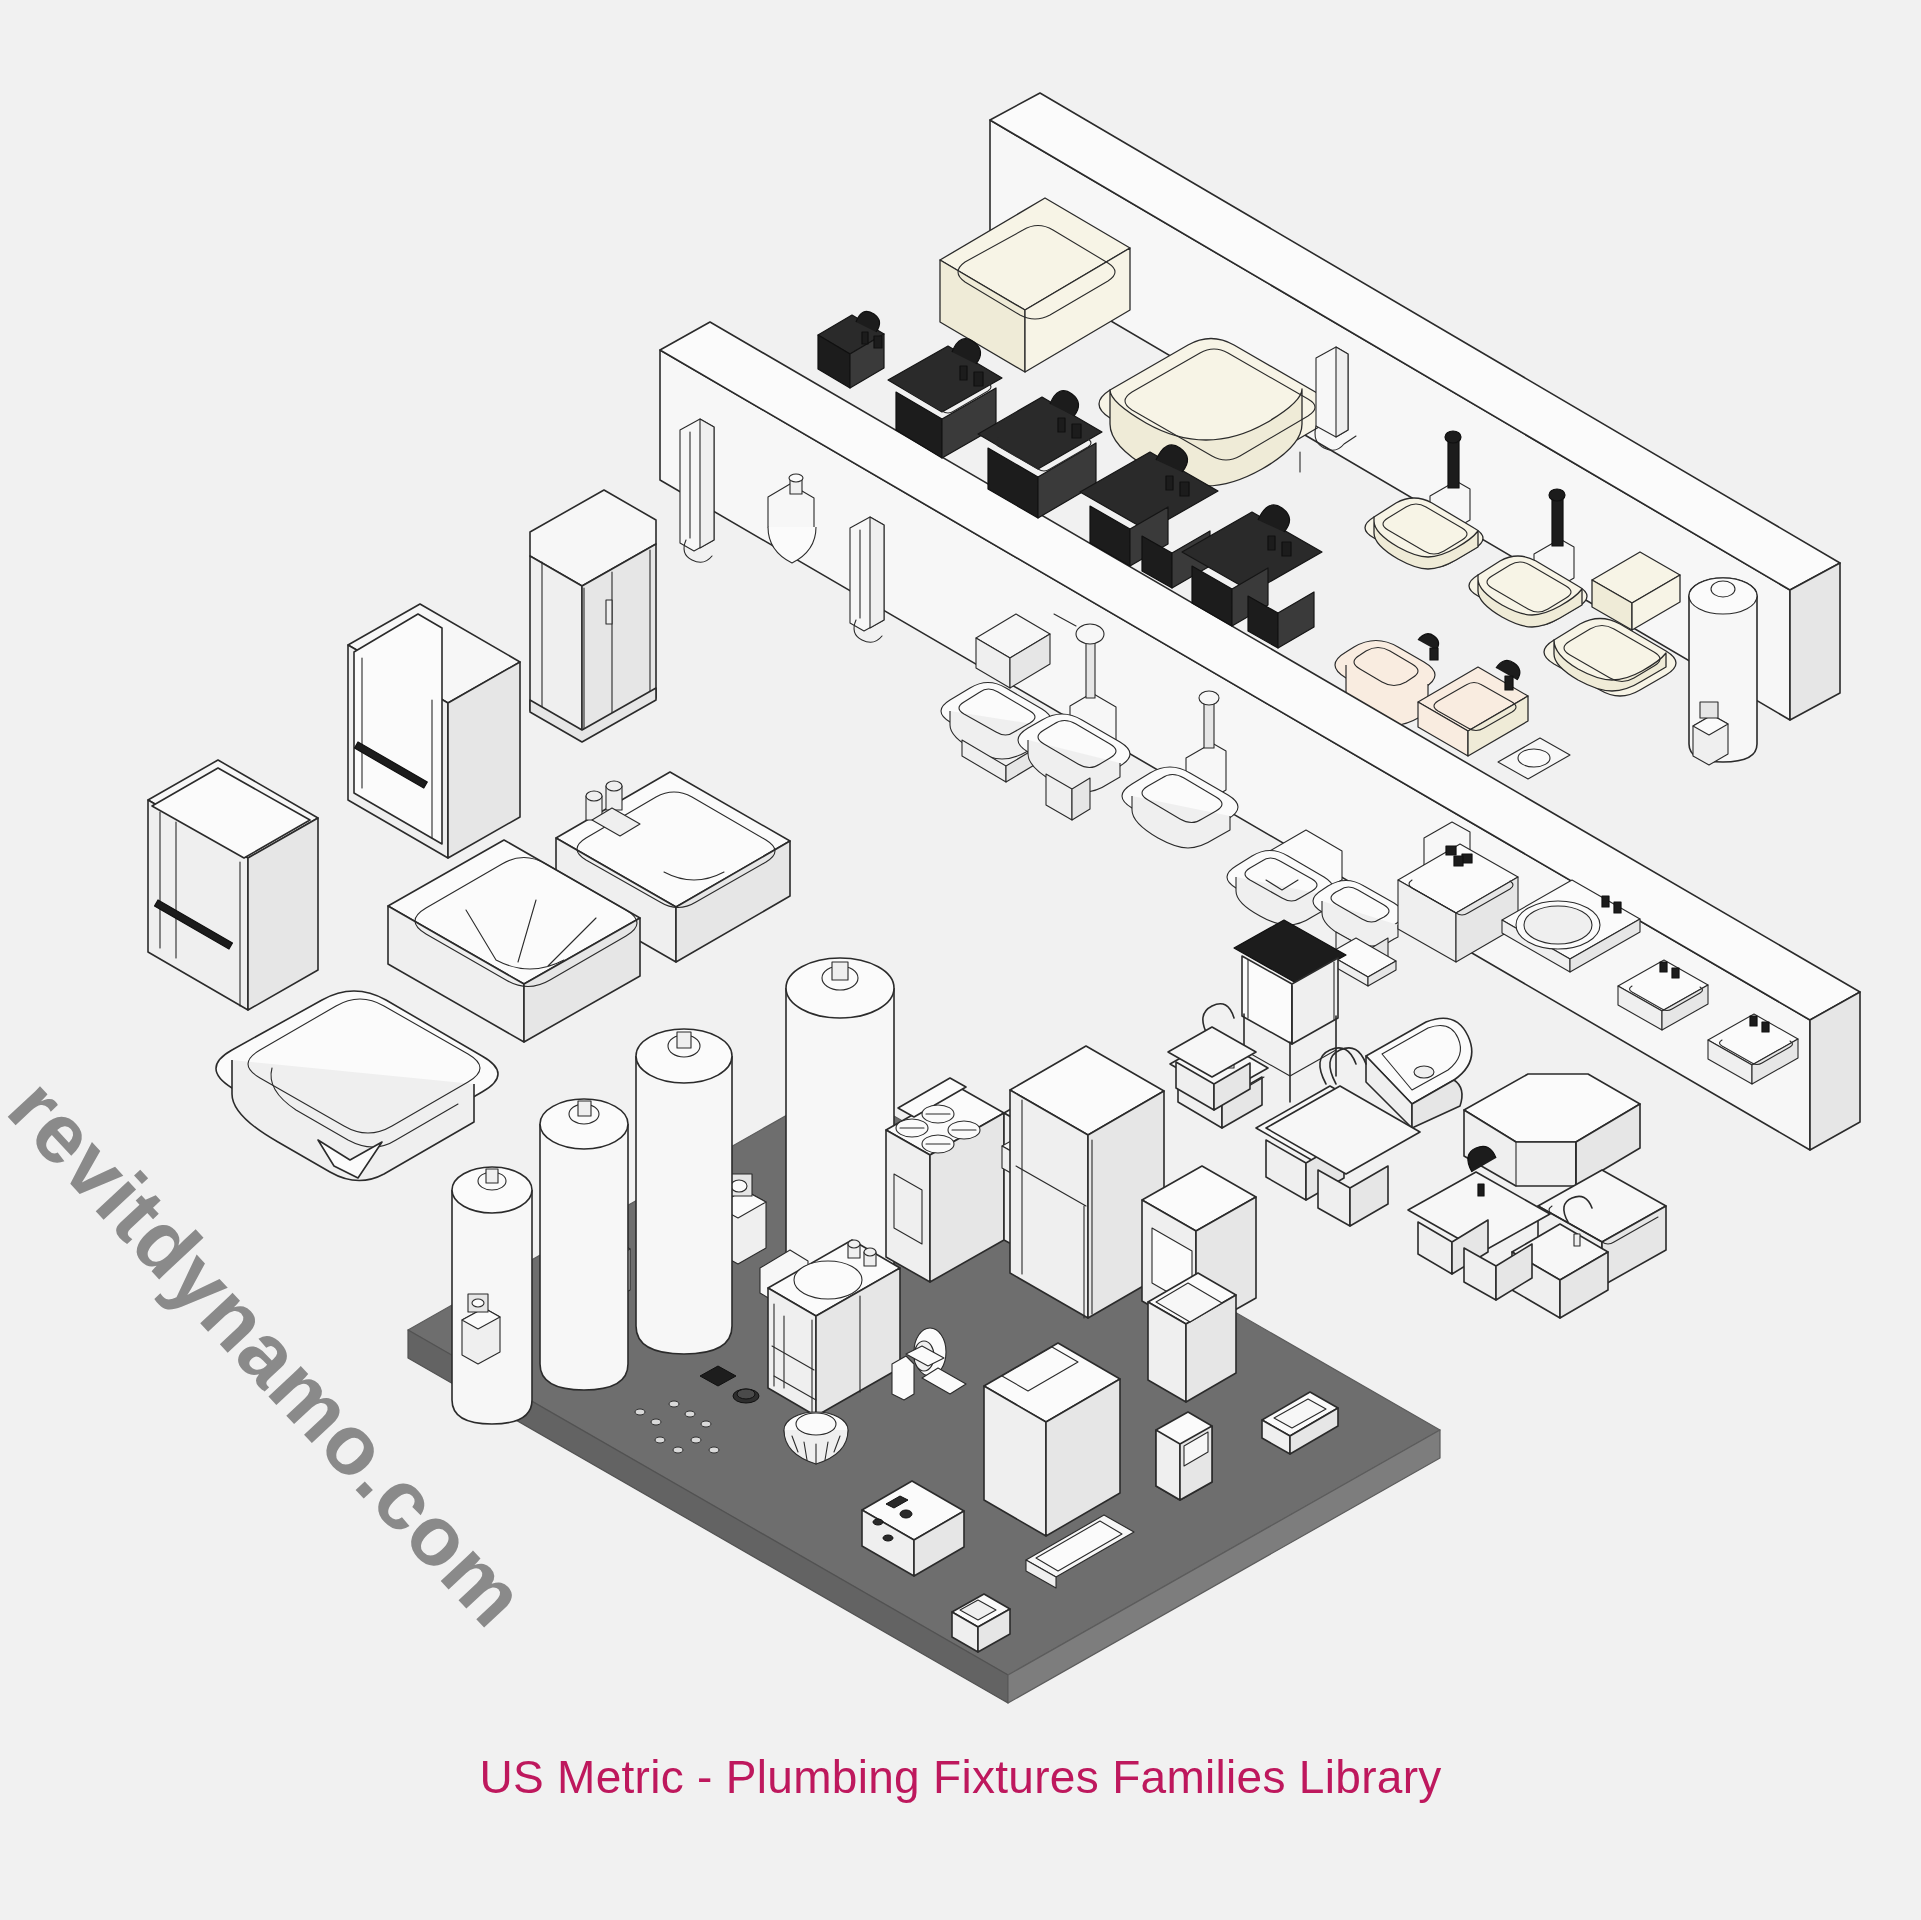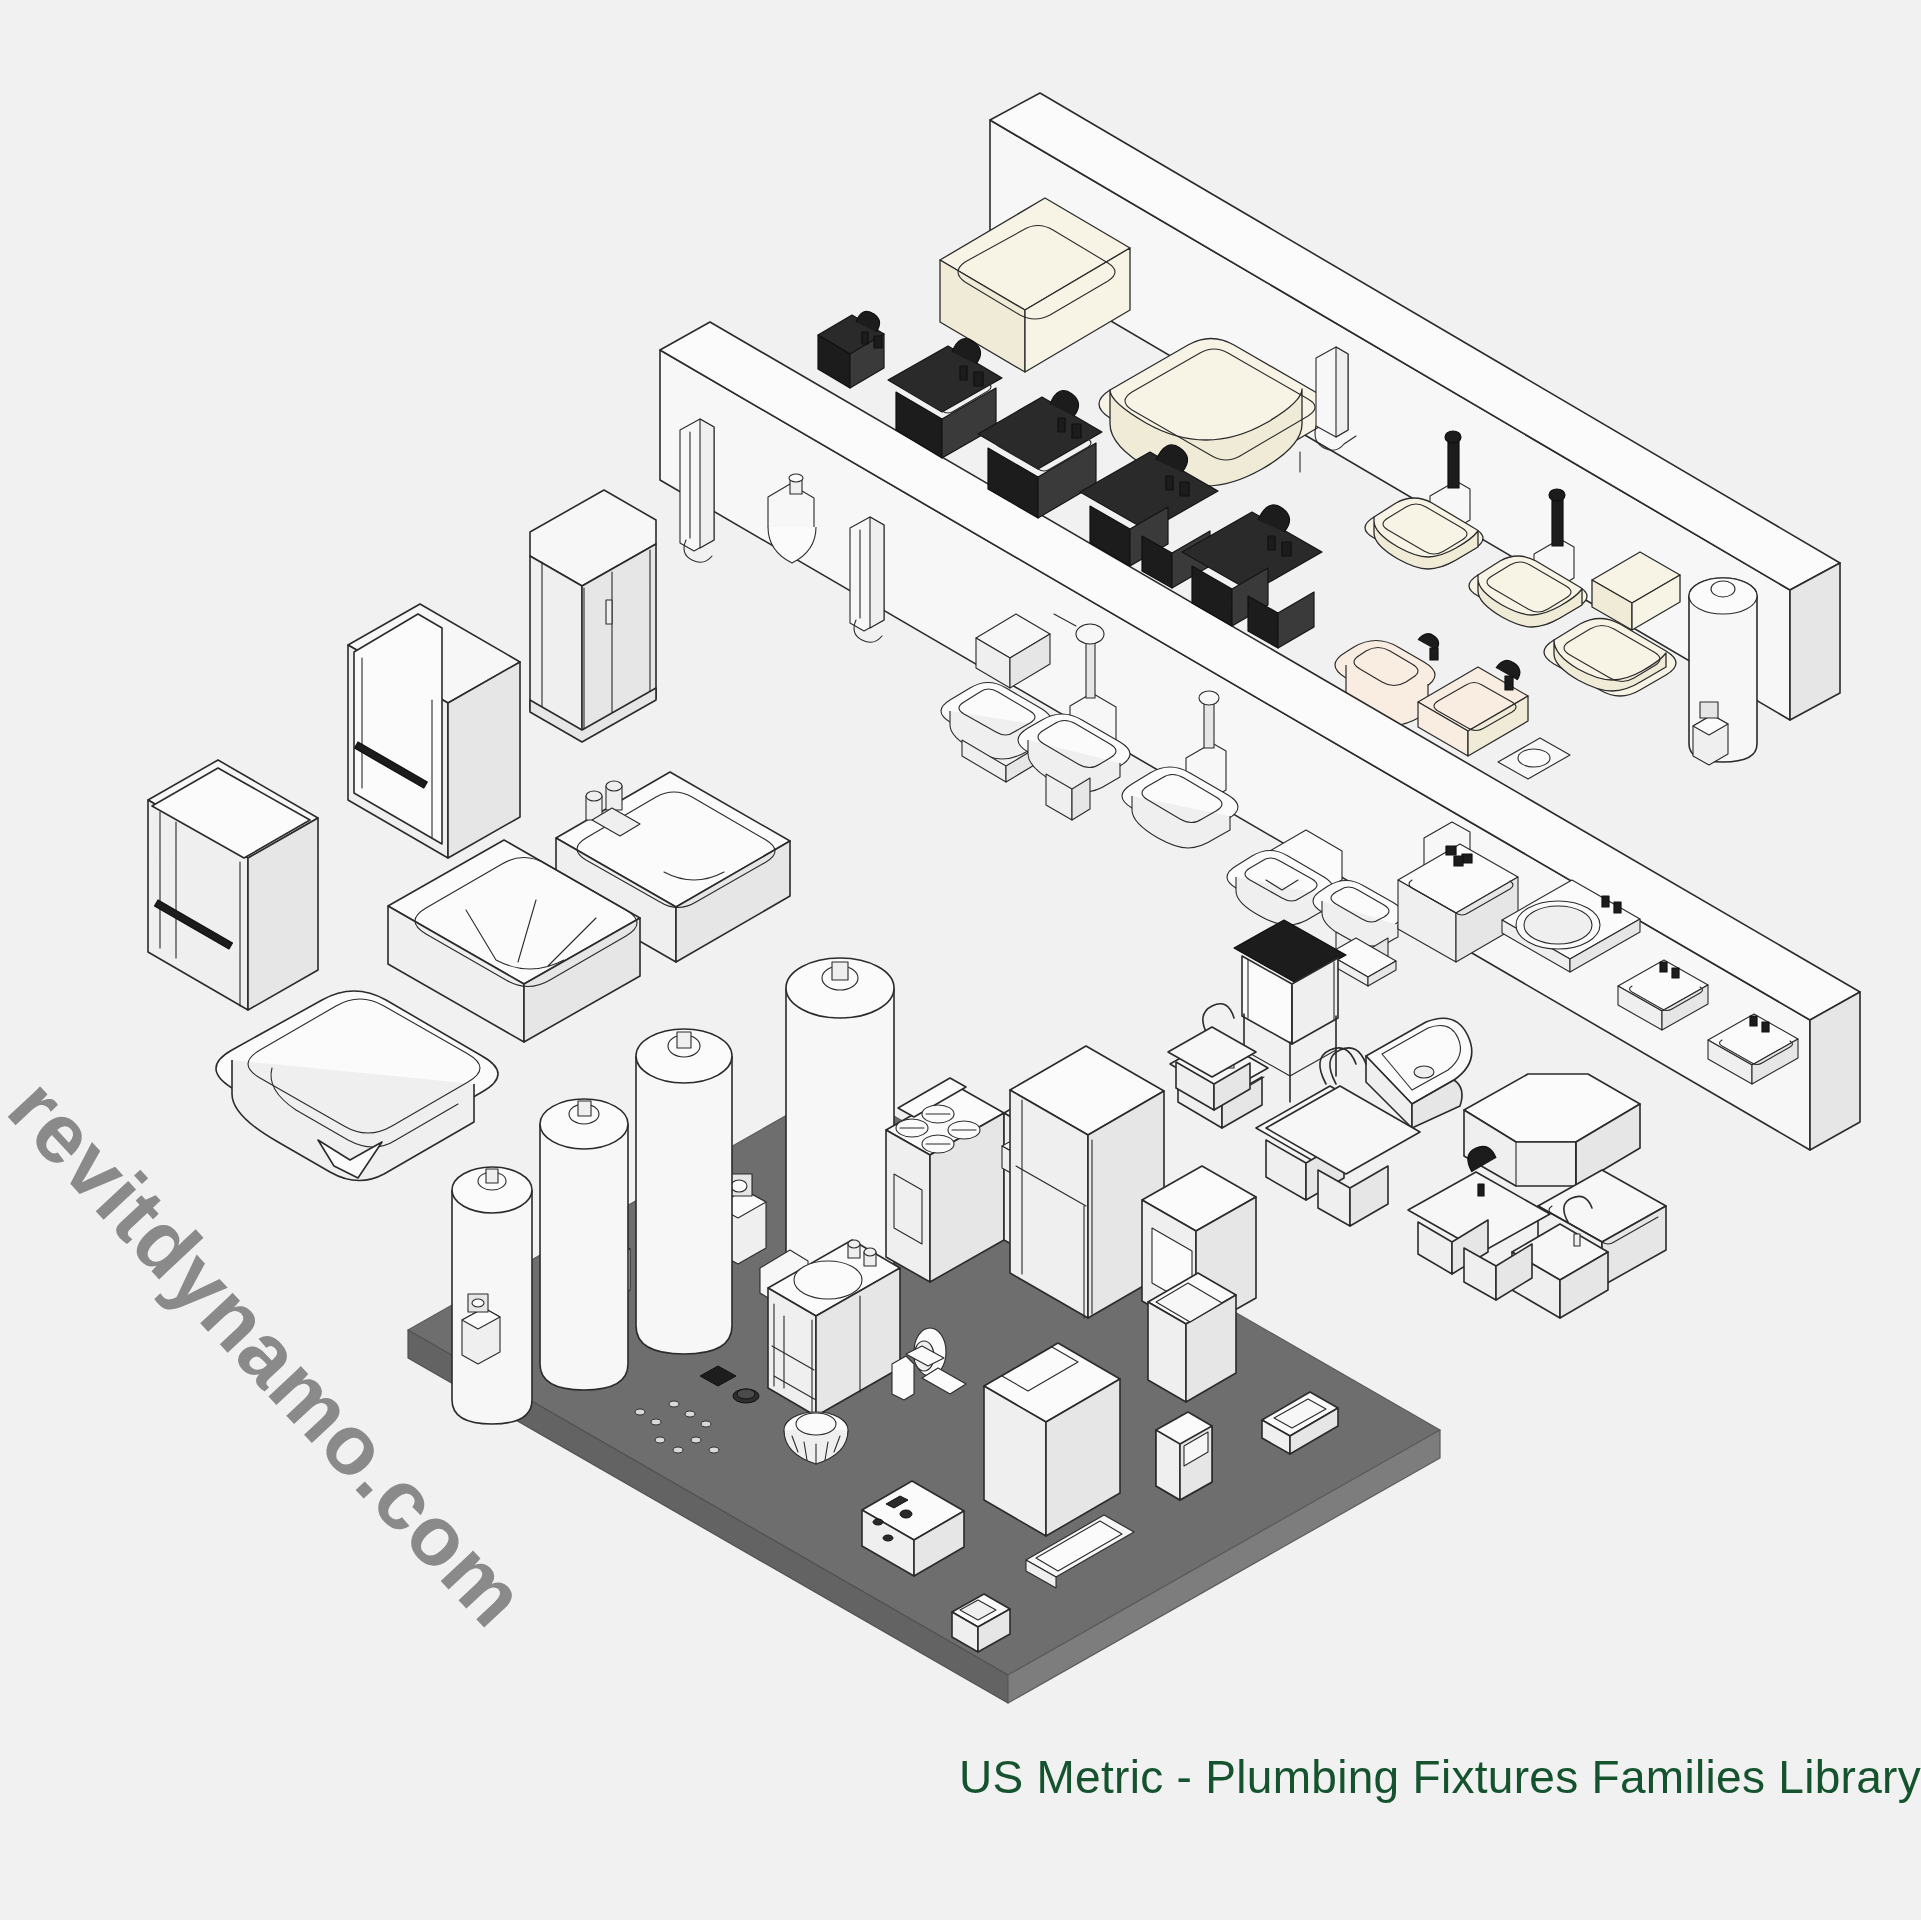--- a/index.html
+++ b/index.html
@@ -9,22 +9,22 @@
     font-family:"Liberation Sans", sans-serif;
     overflow:hidden;
     position:relative;
   }
   #scene{position:absolute;inset:0;}
   svg{display:block;}
   .cap{
     position:absolute;
     left:0;right:0;
     top:1750px;
-    text-align:right;
-    color:#14532d;
+    text-align:center;
+    color:#be185d;
     font-size:46px;
     font-weight:400;
     letter-spacing:.3px;
     font-family:"Liberation Sans", sans-serif;
     white-space:nowrap;
   }
   .wm{
     position:absolute;
     left:60px;
     top:1060px;

